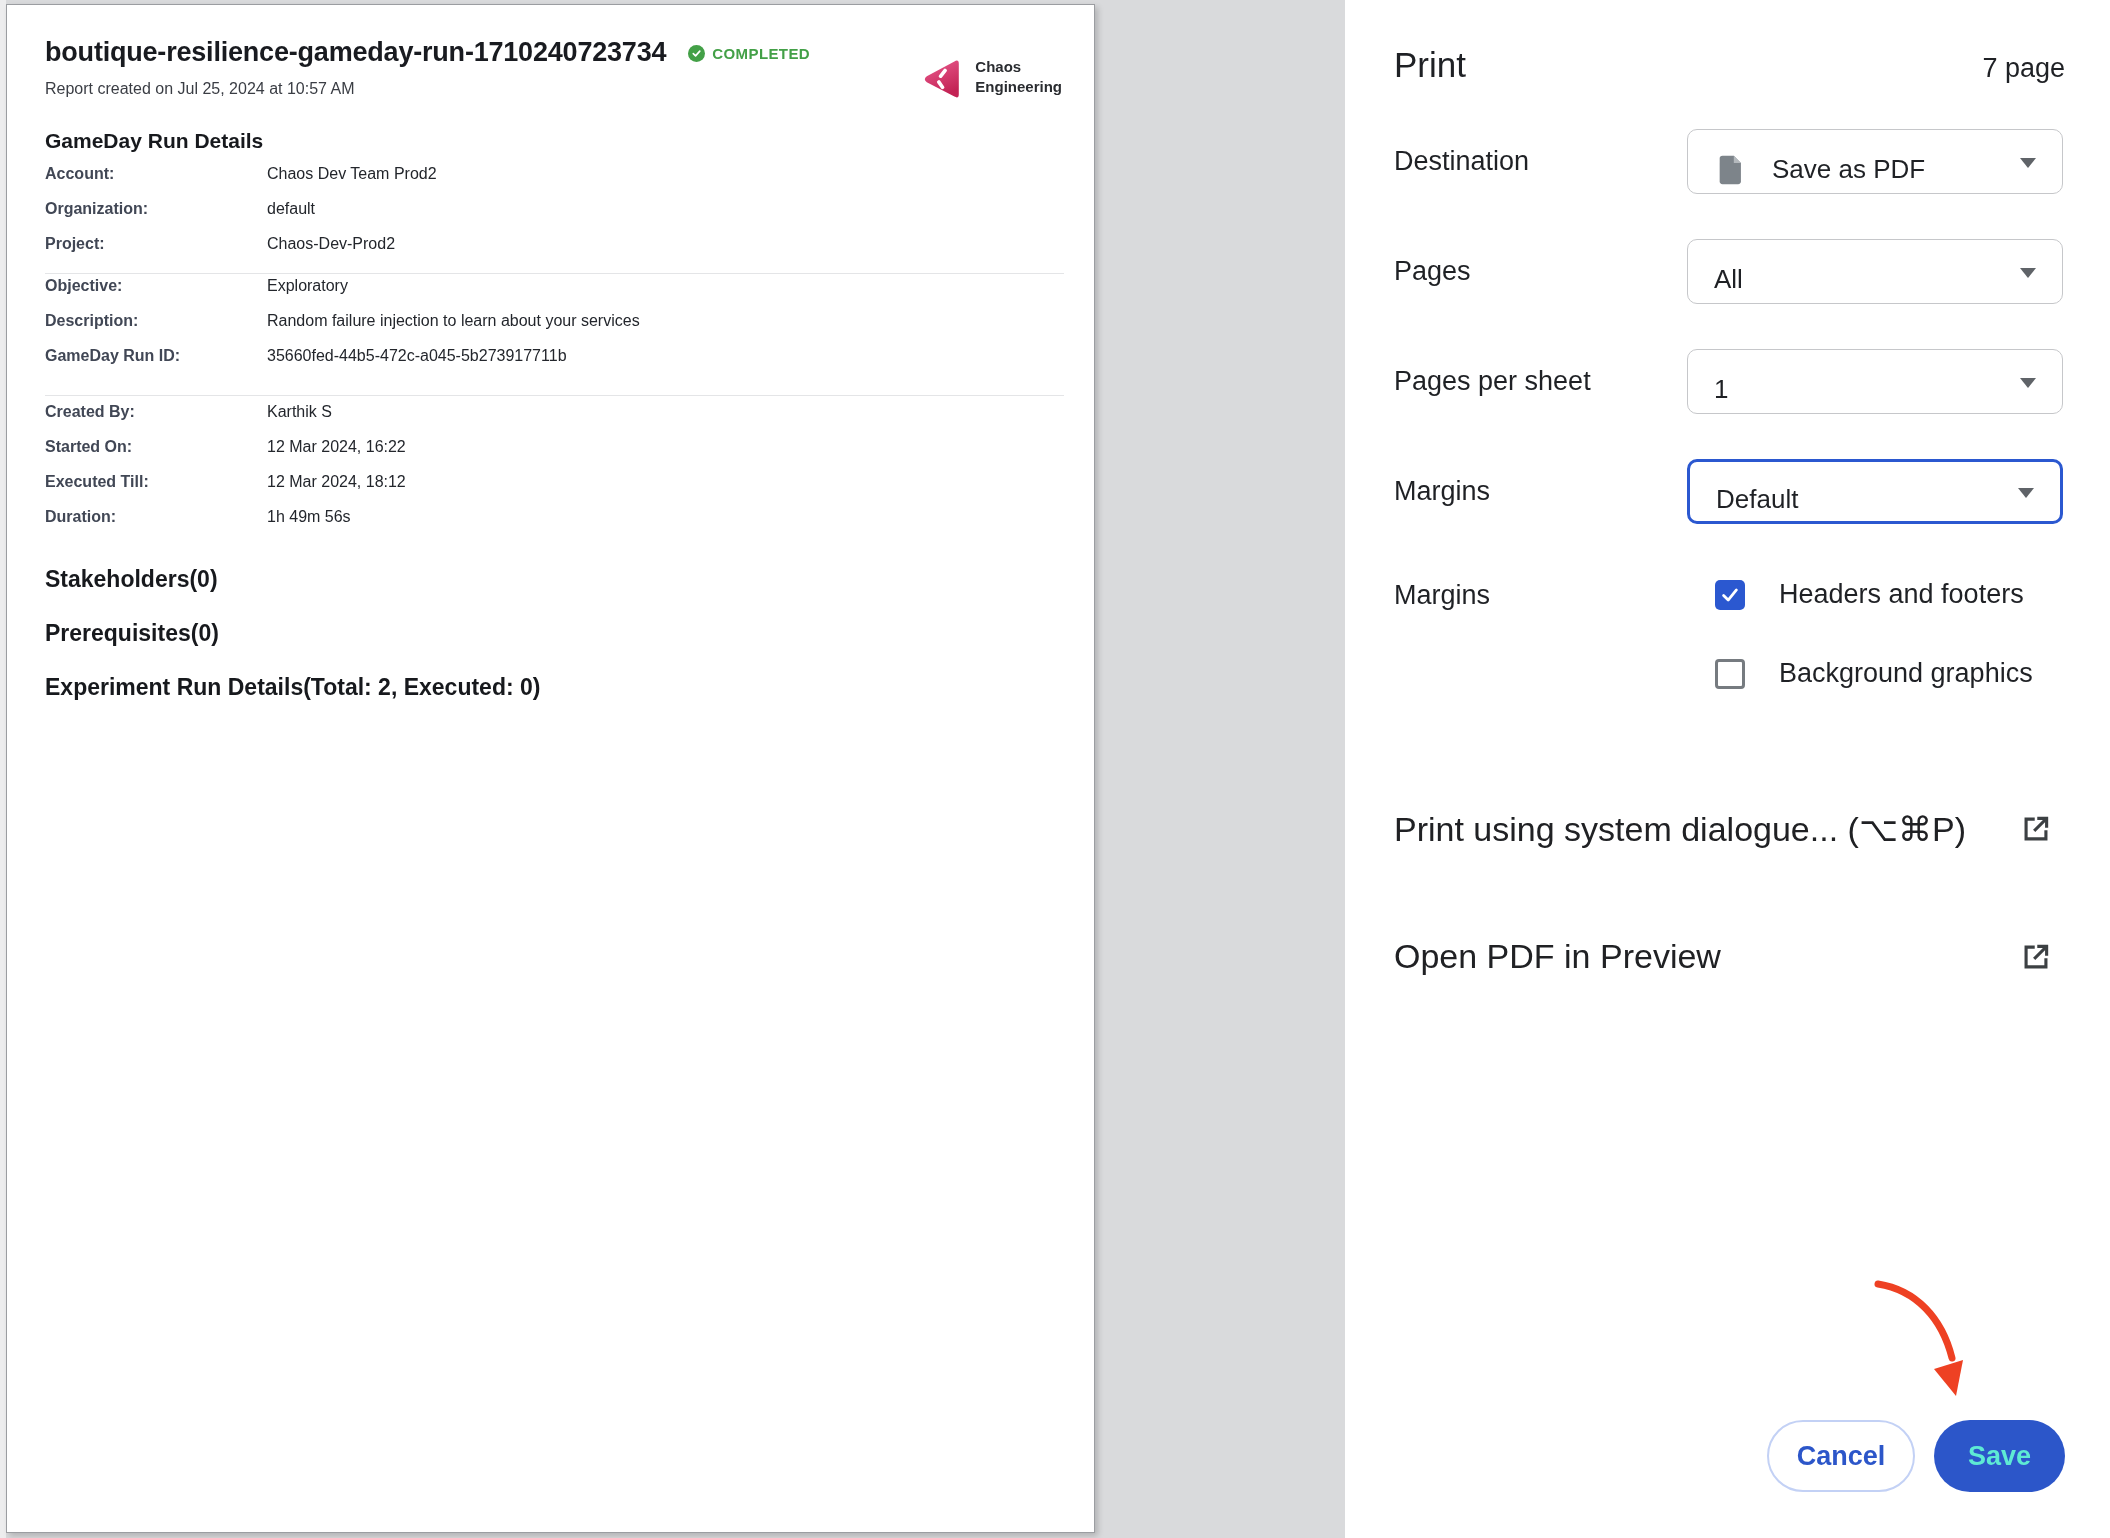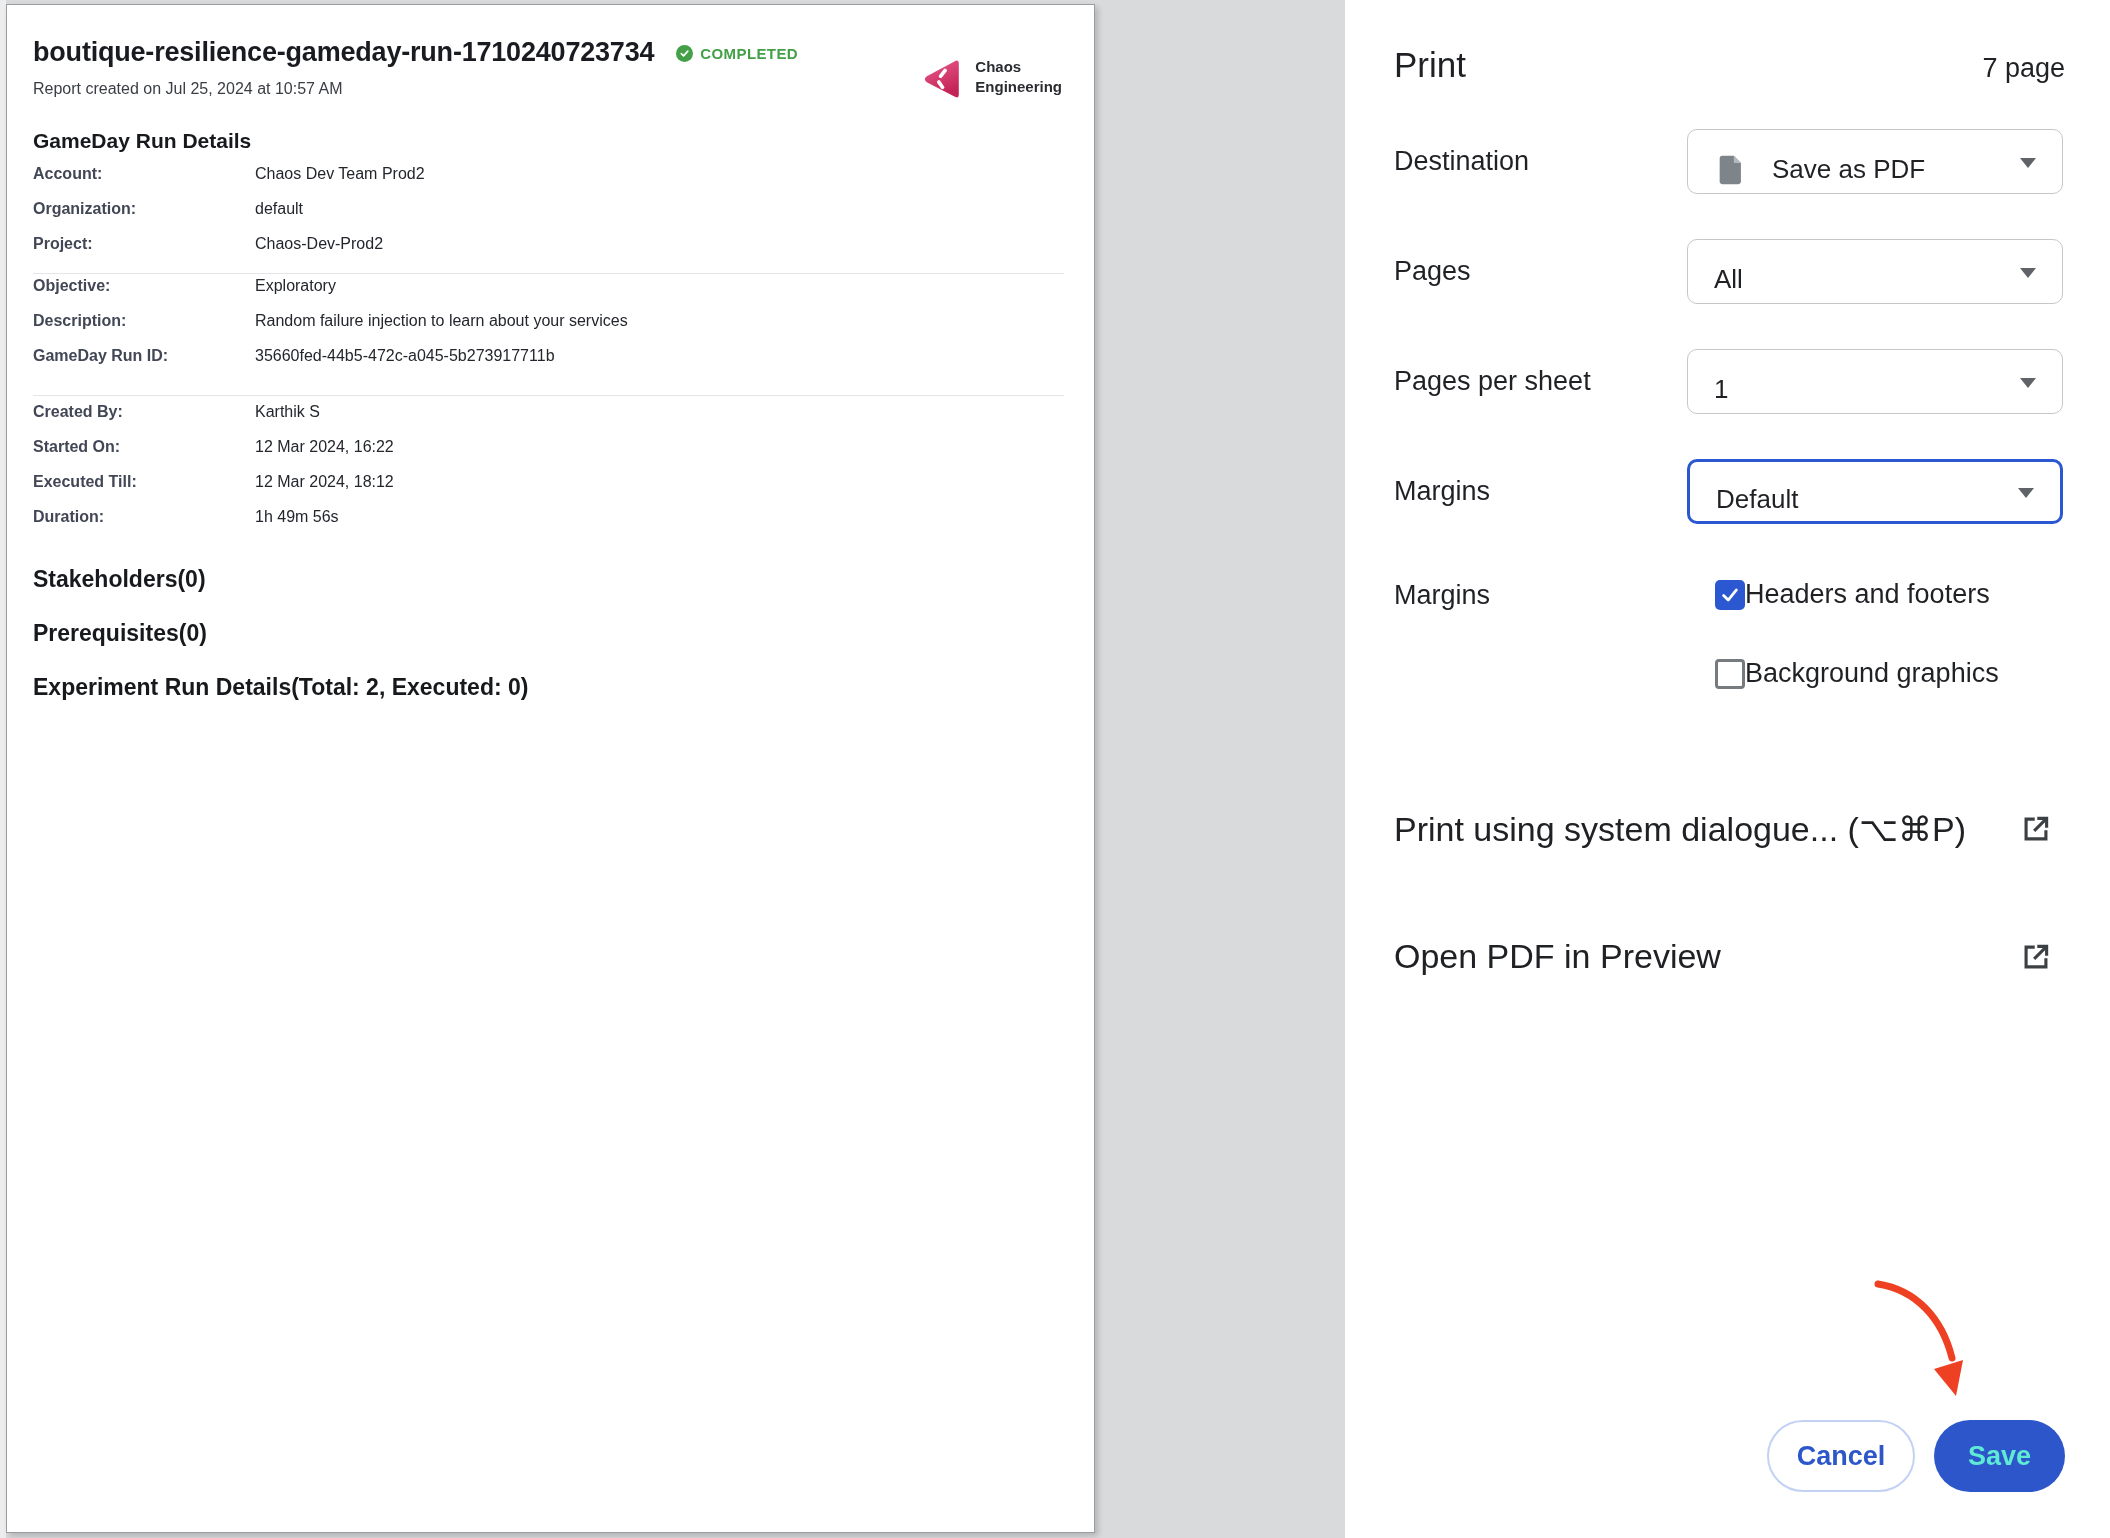--- a/index.html
+++ b/index.html
@@ -9,21 +9,21 @@
     font-family:"Liberation Sans","DejaVu Sans",sans-serif;
     -webkit-font-smoothing:antialiased;
   }
   
   .edge-strip{position:absolute;left:0;top:0;width:6px;height:1538px;background:#ededee;}
   .page{
     position:absolute;left:6px;top:4px;width:1089px;height:1529px;
     background:#ffffff;border:1px solid #9b9da1;box-sizing:border-box;
     box-shadow:3px 3px 6px rgba(0,0,0,.18);
   }
-  .page-inner{padding:32px 30px 0 26px;}
+  .page-inner{padding:32px 30px 0 38px;}
   .report-header{display:flex;justify-content:space-between;align-items:flex-start;}
   .title-row{display:flex;align-items:center;}
   .report-title{font-size:27px;font-weight:700;color:#191b20;letter-spacing:-0.2px;margin:0;}
   .status-badge{display:inline-flex;align-items:center;margin-left:22px;gap:7px;transform:translateY(1px);}
   .status-dot{width:17px;height:17px;border-radius:50%;background:#43a047;display:inline-flex;align-items:center;justify-content:center;flex:0 0 auto;}
   .status-dot svg{display:block;}
   .status-text{font-size:15px;font-weight:700;color:#43a047;letter-spacing:.4px;}
   .report-subtitle{margin-top:12px;font-size:16px;color:#3a3d44;}
   .brand{display:flex;align-items:flex-start;gap:13px;margin-top:20px;margin-right:2px;}
   .brand-text{font-size:15px;line-height:20px;font-weight:700;color:#2a2c30;}
@@ -56,21 +56,21 @@
   .dropdown.focused{border:3.5px solid #2b58d0;}
   .dropdown .caret{
     position:absolute;right:26px;top:50%;transform:translateY(-40%);
     width:0;height:0;border-left:8px solid transparent;border-right:8px solid transparent;
     border-top:10px solid #5f6368;
   }
   .dropdown .file-icon{margin-right:24px;flex:0 0 auto;display:flex;}
   .options-block{margin-top:55px;}
   .options-row{display:flex;align-items:flex-start;}
   .checkbox-col{display:flex;flex-direction:column;gap:48px;}
-  .checkbox-line{display:flex;align-items:center;cursor:pointer;padding-left:28px;}
+  .checkbox-line{display:flex;align-items:center;gap:34px;cursor:pointer;padding-left:28px;}
   .checkbox{width:30px;height:30px;box-sizing:border-box;border-radius:5px;flex:0 0 auto;display:flex;align-items:center;justify-content:center;}
   .checkbox.checked{background:#2b58d0;}
   .checkbox.unchecked{background:#fff;border:3px solid #767b80;border-radius:4px;}
   .checkbox-label{font-size:27px;color:#1f2125;}
   .links-block{margin-top:120px;}
   .link-row{display:flex;align-items:center;justify-content:space-between;margin-bottom:88px;cursor:pointer;}
   .link-text{font-size:34px;color:#202124;}
   .ext-icon{flex:0 0 auto;display:flex;margin-right:12px;}
   .panel-footer{position:absolute;right:45px;bottom:46px;display:flex;gap:19px;}
   .btn{height:72px;border-radius:36px;font-size:27px;font-weight:600;display:flex;align-items:center;justify-content:center;cursor:pointer;box-sizing:border-box;font-family:inherit;}

